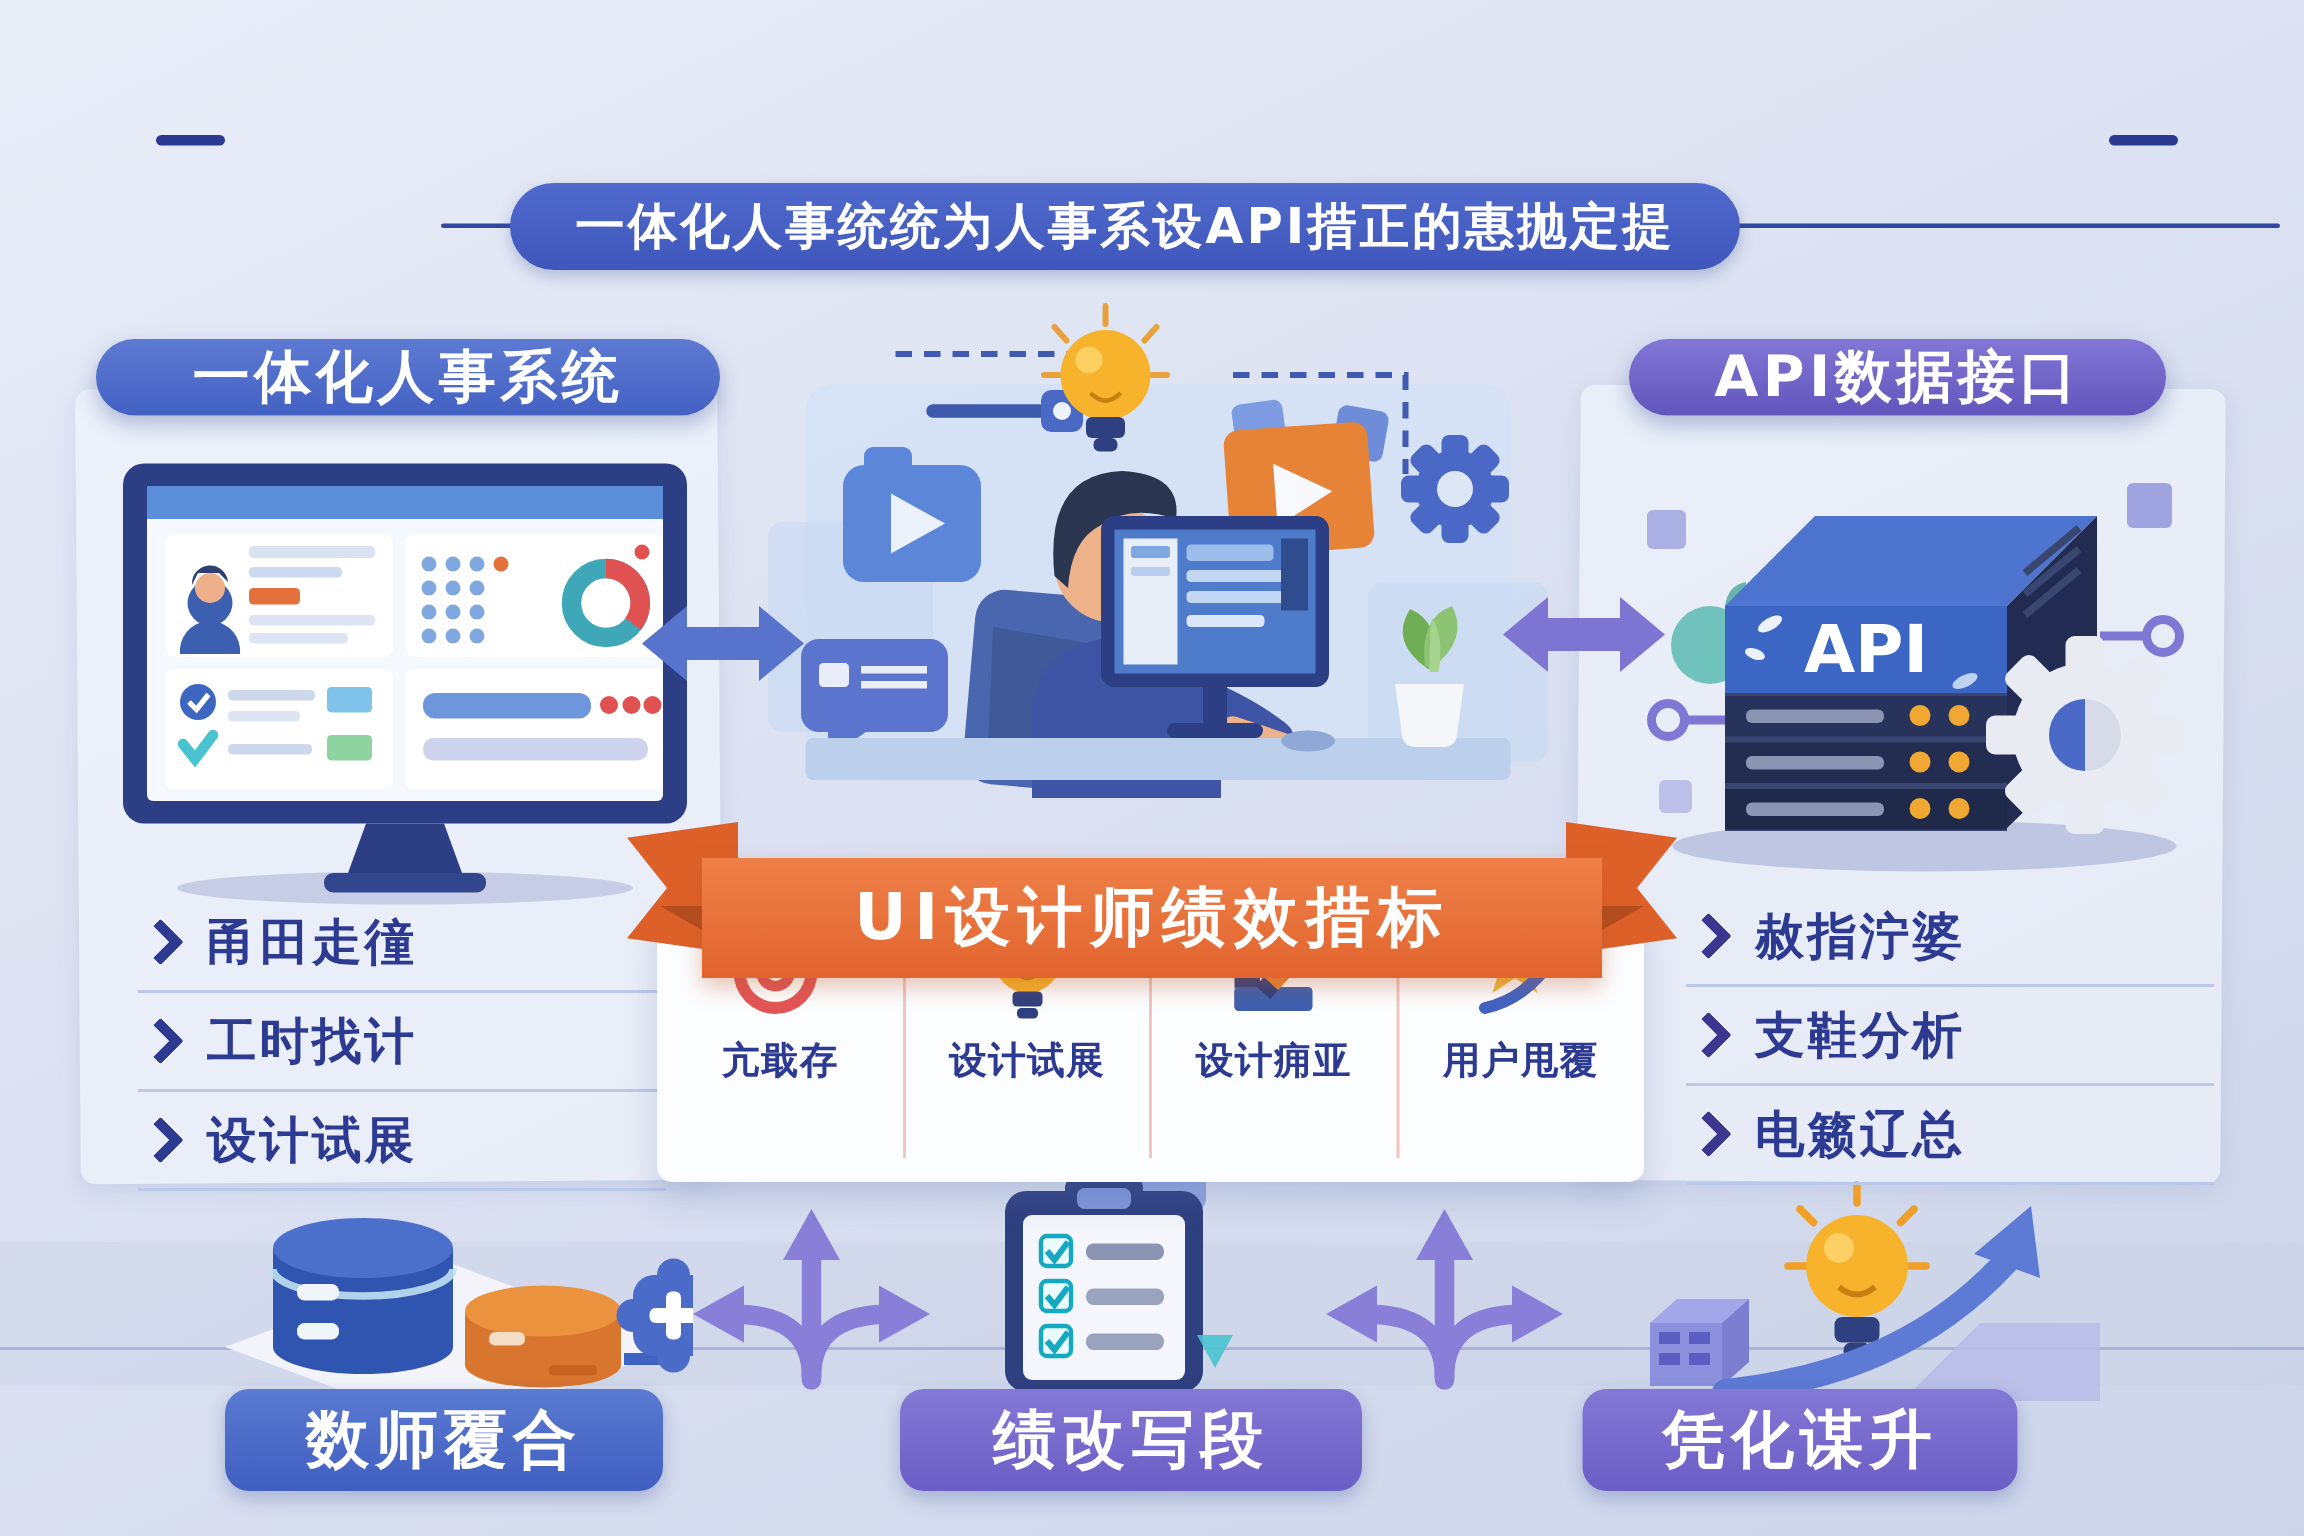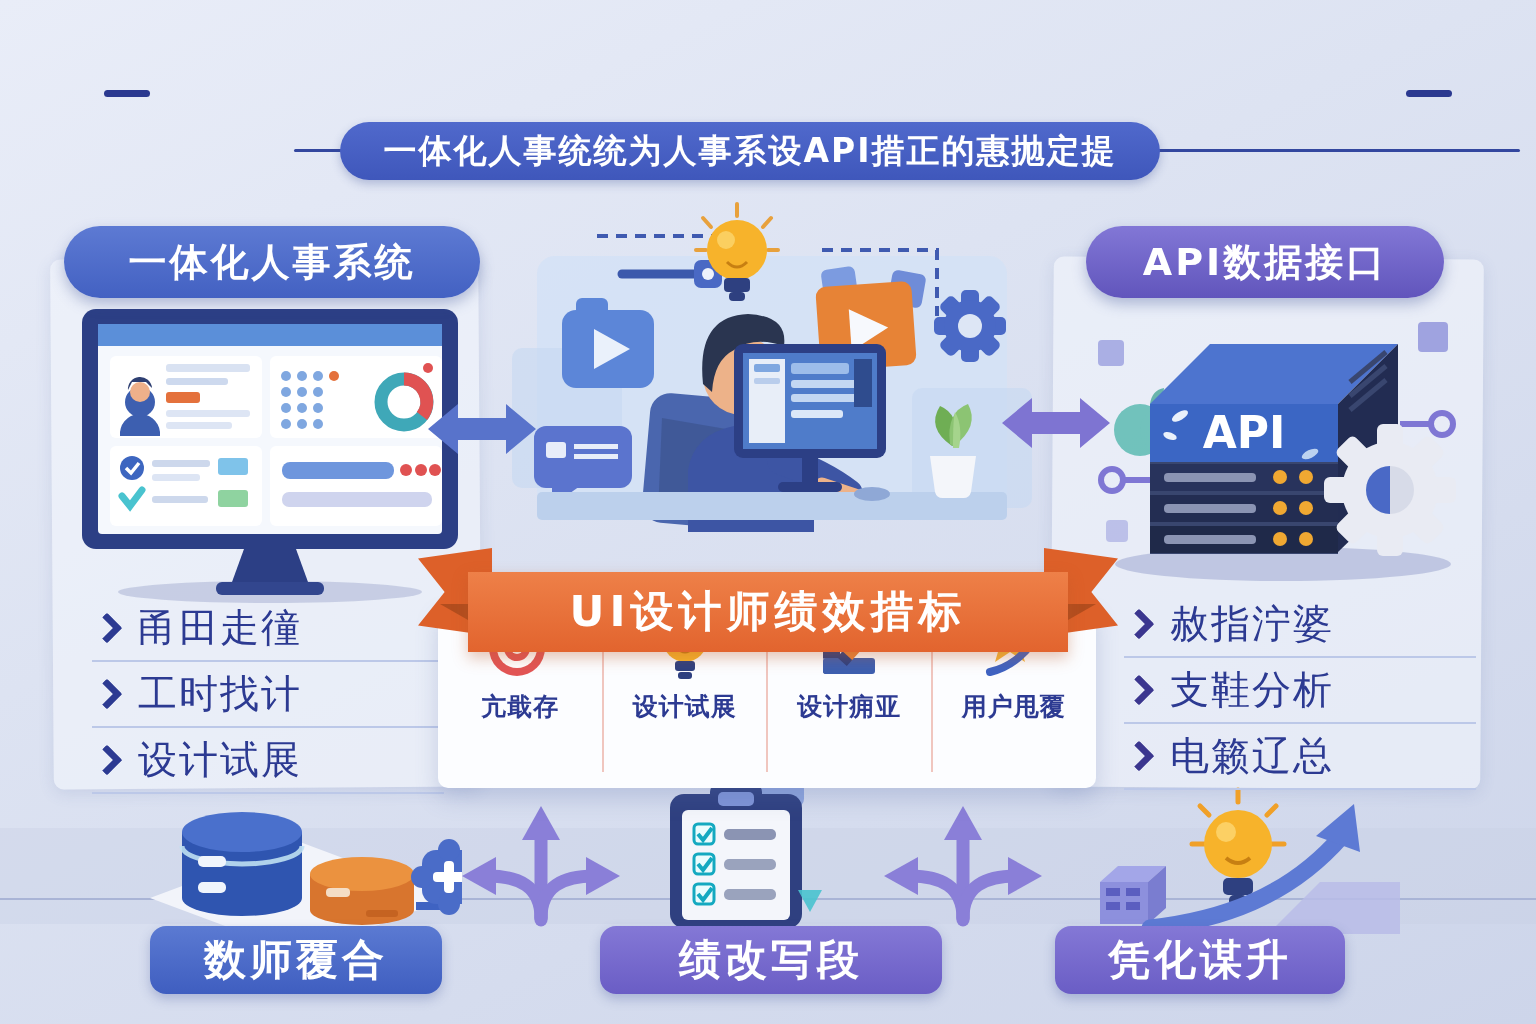--- a/index.html
+++ b/index.html
@@ -15,32 +15,32 @@
   .subtitle-line{position:absolute;top:27px;height:3px;background:#33479f;border-radius:2px;}
   .subtitle-line.l{left:294px;width:50px}.subtitle-line.r{left:1156px;width:364px}
   .subtitle-pill{position:absolute;left:340px;top:0;width:820px;height:58px;border-radius:30px;
     background:linear-gradient(180deg,#5069cc,#3f57bb);display:flex;align-items:center;justify-content:center;
     color:#fff;font-size:33px;font-weight:700;letter-spacing:2px;box-shadow:0 4px 10px rgba(60,80,150,.3);}
   
   .panel-bg{position:absolute;background:rgba(242,245,252,.62);border-radius:10px;
     box-shadow:0 4px 16px rgba(80,100,160,.14);}
   .panel-bg.left{left:52px;top:258px;width:428px;height:530px;transform:rotate(-.4deg);}
   .panel-bg.right{left:1052px;top:258px;width:430px;height:530px;transform:rotate(.4deg);}
-  .pill{position:absolute;height:72px;border-radius:38px;display:flex;align-items:center;justify-content:center;
+  .pill{position:absolute;height:51px;border-radius:38px;display:flex;align-items:center;justify-content:center;
     color:#fff;font-size:38px;font-weight:800;letter-spacing:3px;box-shadow:0 6px 14px rgba(60,80,150,.35);z-index:4;}
   .pill.left{left:64px;top:226px;width:416px;background:linear-gradient(180deg,#5d7ad3,#4361c2);}
   .pill.right{left:1086px;top:226px;width:358px;background:linear-gradient(180deg,#8277d6,#6155bc);}
   .feature-list{position:absolute;width:352px;z-index:3;}
   .feature-list.left{left:92px;top:596px;}
   .feature-list.right{left:1124px;top:592px;}
   .feature-item{position:relative;height:64px;display:flex;align-items:center;gap:20px;border-bottom:2px solid #bcc8e8;}
   .chev{width:15px;height:15px;border-top:7px solid #2c3a92;border-right:7px solid #2c3a92;
     transform:rotate(45deg);border-radius:2px;flex:none;margin-left:4px;}
   .feature-list.right .chev{border-color:#3b368f;}
-  .feature-label{font-size:39px;font-weight:400;color:#2c3a92;letter-spacing:2px;white-space:nowrap;}
+  .feature-label{font-size:33px;font-weight:700;color:#2c3a92;letter-spacing:2px;white-space:nowrap;}
   
   .monitor-illu{position:absolute;left:74px;top:304px;width:392px;height:300px;z-index:3;}
   .center-scene{position:absolute;left:482px;top:198px;width:578px;height:334px;z-index:1;}
   .server-illu{position:absolute;left:1088px;top:312px;width:382px;height:272px;z-index:3;}
   .harrow{position:absolute;width:108px;height:62px;z-index:3;}
   .harrow.left{left:428px;top:398px;}
   .harrow.right{left:1002px;top:392px;}
   
   .ribbon-band{position:absolute;left:468px;top:524px;width:600px;height:80px;z-index:6;
     background:linear-gradient(180deg,#ee8048,#e2642e);display:flex;align-items:center;justify-content:center;
@@ -65,21 +65,21 @@
     clip-path:polygon(50% 0,100% 50%,50% 100%,0 50%);z-index:1;}
   .db-illu{position:absolute;left:160px;top:794px;width:302px;height:142px;z-index:2;}
   .clipboard-illu{position:absolute;left:652px;top:780px;width:182px;height:152px;z-index:2;}
   .growth-illu{position:absolute;left:1088px;top:786px;width:312px;height:150px;z-index:2;}
   .branch{position:absolute;width:170px;height:135px;z-index:2;}
   .branch.one{left:456px;top:800px;}
   .branch.two{left:878px;top:800px;}
   .badge{position:absolute;top:926px;height:68px;border-radius:16px;display:flex;align-items:center;justify-content:center;
     color:#fff;font-size:42px;font-weight:800;letter-spacing:4px;z-index:6;box-shadow:0 5px 12px rgba(70,90,160,.32);white-space:nowrap;}
   .badge.b1{left:150px;width:292px;background:linear-gradient(180deg,#5b7ad2,#3f5ec0);}
-  .badge.b2{left:600px;width:342px;background:linear-gradient(180deg,#8478d6,#6a5dc5);}
+  .badge.b2{left:600px;width:308px;background:linear-gradient(180deg,#8478d6,#6a5dc5);}
   .badge.b3{left:1055px;width:290px;background:linear-gradient(180deg,#8478d6,#6a5dc5);}
 </style>
 </head>
 <body>
 
 <div class="stage">
 
   <div class="title-dash l"></div>
   <div class="title-dash r"></div>
 

